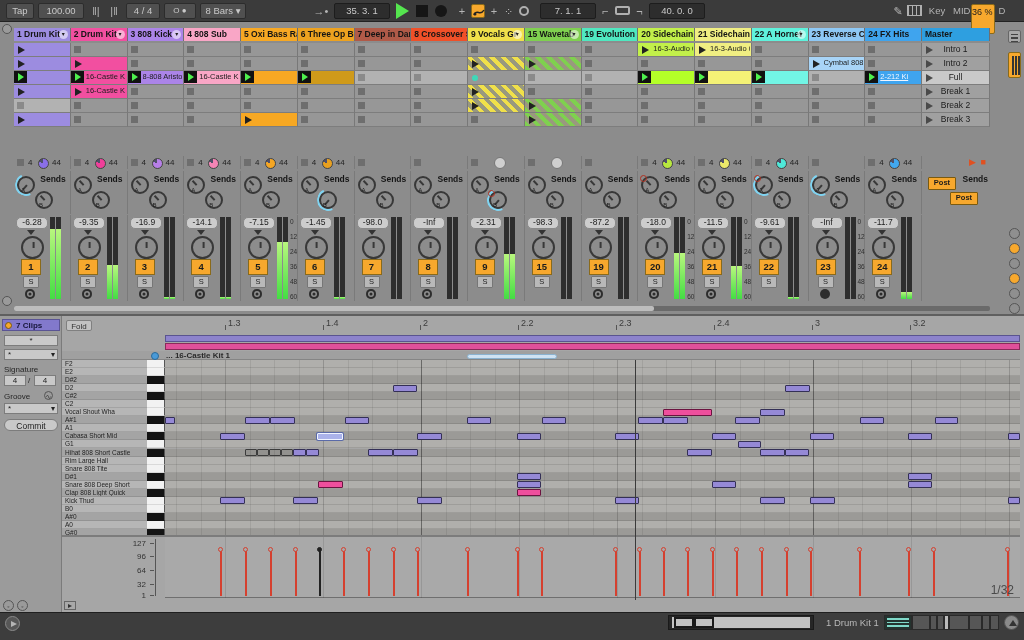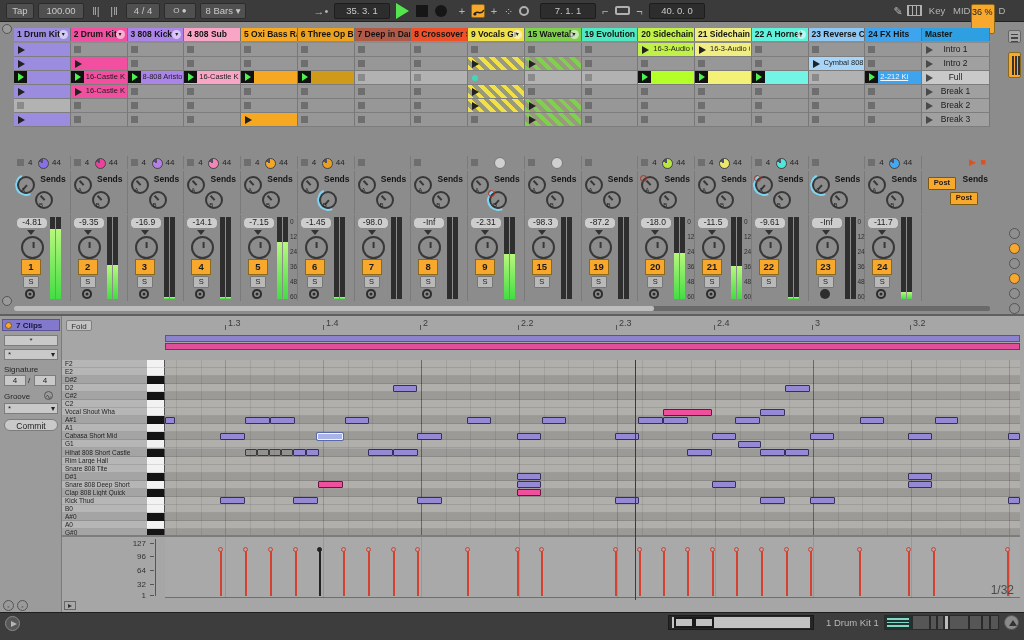--- a/index.html
+++ b/index.html
@@ -151,21 +151,21 @@
           <div class="ptr" style="transform: rotate(42deg);"></div>
           <div style="position:absolute;left:-4px;top:-4px;width:18px;height:18px;border-radius:50%;border:2px solid transparent;border-left-color:#7fd4f2;border-bottom-color:#7fd4f2;transform:rotate(20deg);"></div>
           <span class="klabel" style="left:2px;bottom:-1px;">A</span>
         </div>
         <div class="knob" style="position:absolute;left:21px;top:20px;width:14px;height:14px;">
           <div class="ptr" style="transform: rotate(137deg);"></div>
           <span class="klabel" style="left:2px;bottom:-1px;">B</span>
         </div>
       </div>
       <div class="abs" style="left:14px;top:193px;width:56.75px;height:86px;border-right:1px solid #7a7a7a;">
-        <div class="pill" style="position:absolute;left:2px;top:2px;width:30px;height:10px;">-4.81</div>
+        <div class="pill" style="position:absolute;left:2px;top:2px;width:30px;height:10px;">-6.28</div>
         <div style="position:absolute;left:13px;top:15px;width:0;height:0;border-top:5px solid #333;border-left:4px solid transparent;border-right:4px solid transparent;"></div>
         <div class="knob" style="position:absolute;left:7px;top:21px;width:19px;height:19px;">
           <div class="ptr" style="transform: rotate(180deg);"></div>
         </div>
         <div class="numbtn" style="position:absolute;left:7px;top:44px;width:18px;height:14px;">1</div>
         <div class="sbtn" style="position:absolute;left:9px;top:61px;width:14px;height:10px;">S</div>
         <div style="position:absolute;left:11px;top:74px;width:10px;height:10px;border-radius:50%;background:#2d2d2d;box-shadow:inset 0 0 0 2px #2d2d2d, inset 0 0 0 3.5px #8f8f8f;"></div>
         <div class="meterbar" style="position:absolute;left:36px;top:2px;width:5px;height:82px;">
           <div class="meterfill" style="height: 69.7px;"></div>
         </div>
@@ -1064,20 +1064,25 @@
         <div class="abs" style="left:619px;top:2px;font-size:9px;color:#3c3c3c;">2.3</div>
         <div class="abs" style="left:714px;top:9px;width:1px;height:5px;background:#555;"></div>
         <div class="abs" style="left:717px;top:2px;font-size:9px;color:#3c3c3c;">2.4</div>
         <div class="abs" style="left:812px;top:9px;width:1px;height:5px;background:#555;"></div>
         <div class="abs" style="left:815px;top:2px;font-size:9px;color:#3c3c3c;">3</div>
         <div class="abs" style="left:910px;top:9px;width:1px;height:5px;background:#555;"></div>
         <div class="abs" style="left:913px;top:2px;font-size:9px;color:#3c3c3c;">3.2</div>
       </div>
     <div class="abs" style="left:165px;top:19px;width:855px;height:7px;background:#8d83cc;border:1px solid #5a5490;"></div>
     <div class="abs" style="left:165px;top:27px;width:855px;height:7px;background:#e0509a;border:1px solid #8a2a5a;"></div>
+    <div class="abs" style="left:62px;top:35px;width:958px;height:9px;background:#a0a0a0;border-bottom:1px solid #858585;">
+      <div class="abs" style="left:89px;top:1px;width:8px;height:8px;border-radius:50%;background:#4a9ad8;border:1px solid #2a6a9a;"></div>
+      <span class="abs" style="left:104px;top:0;font-size:8px;color:#2a2a2a;line-height:9px;font-weight:bold;">... 16-Castle Kit 1</span>
+      <div class="abs" style="left:405px;top:3px;width:90px;height:5px;background:#cfe2f2;border:1px solid #8ab2d0;border-radius:3px;"></div>
+    </div>
     <div class="abs" id="pianoroll" style="left:0;top:44px;width:1024px;height:177px;">
         <div class="abs rowstripe" style="left:62px;top:0px;width:85px;height:8.045454545454545px;background:#b6b6b6;font-size:6.5px;line-height:8.045454545454545px;color:#1f1f1f;padding-left:3px;white-space:nowrap;overflow:hidden;">F2</div>
         <div class="abs rowstripe" style="left:147px;top:0px;width:18px;height:8.045454545454545px;background:#f2f2f2;border-right:1px solid #555;"></div>
         <div class="abs rowstripe" style="left:165px;top:0px;width:855px;height:8.045454545454545px;background:#b0afac;"></div>
         <div class="abs rowstripe" style="left:62px;top:8.045454545454545px;width:85px;height:8.045454545454545px;background:#b6b6b6;font-size:6.5px;line-height:8.045454545454545px;color:#1f1f1f;padding-left:3px;white-space:nowrap;overflow:hidden;">E2</div>
         <div class="abs rowstripe" style="left:147px;top:8.045454545454545px;width:18px;height:8.045454545454545px;background:#f2f2f2;border-right:1px solid #555;"></div>
         <div class="abs rowstripe" style="left:165px;top:8.045454545454545px;width:855px;height:8.045454545454545px;background:#b0afac;"></div>
         <div class="abs rowstripe" style="left:62px;top:16.09090909090909px;width:85px;height:8.045454545454545px;background:#a4a4a4;font-size:6.5px;line-height:8.045454545454545px;color:#1f1f1f;padding-left:3px;white-space:nowrap;overflow:hidden;">D#2</div>
         <div class="abs rowstripe" style="left:147px;top:16.09090909090909px;width:18px;height:8.045454545454545px;background:#141414;border-right:1px solid #555;"></div>
         <div class="abs rowstripe" style="left:165px;top:16.09090909090909px;width:855px;height:8.045454545454545px;background:#9b9a97;"></div>

